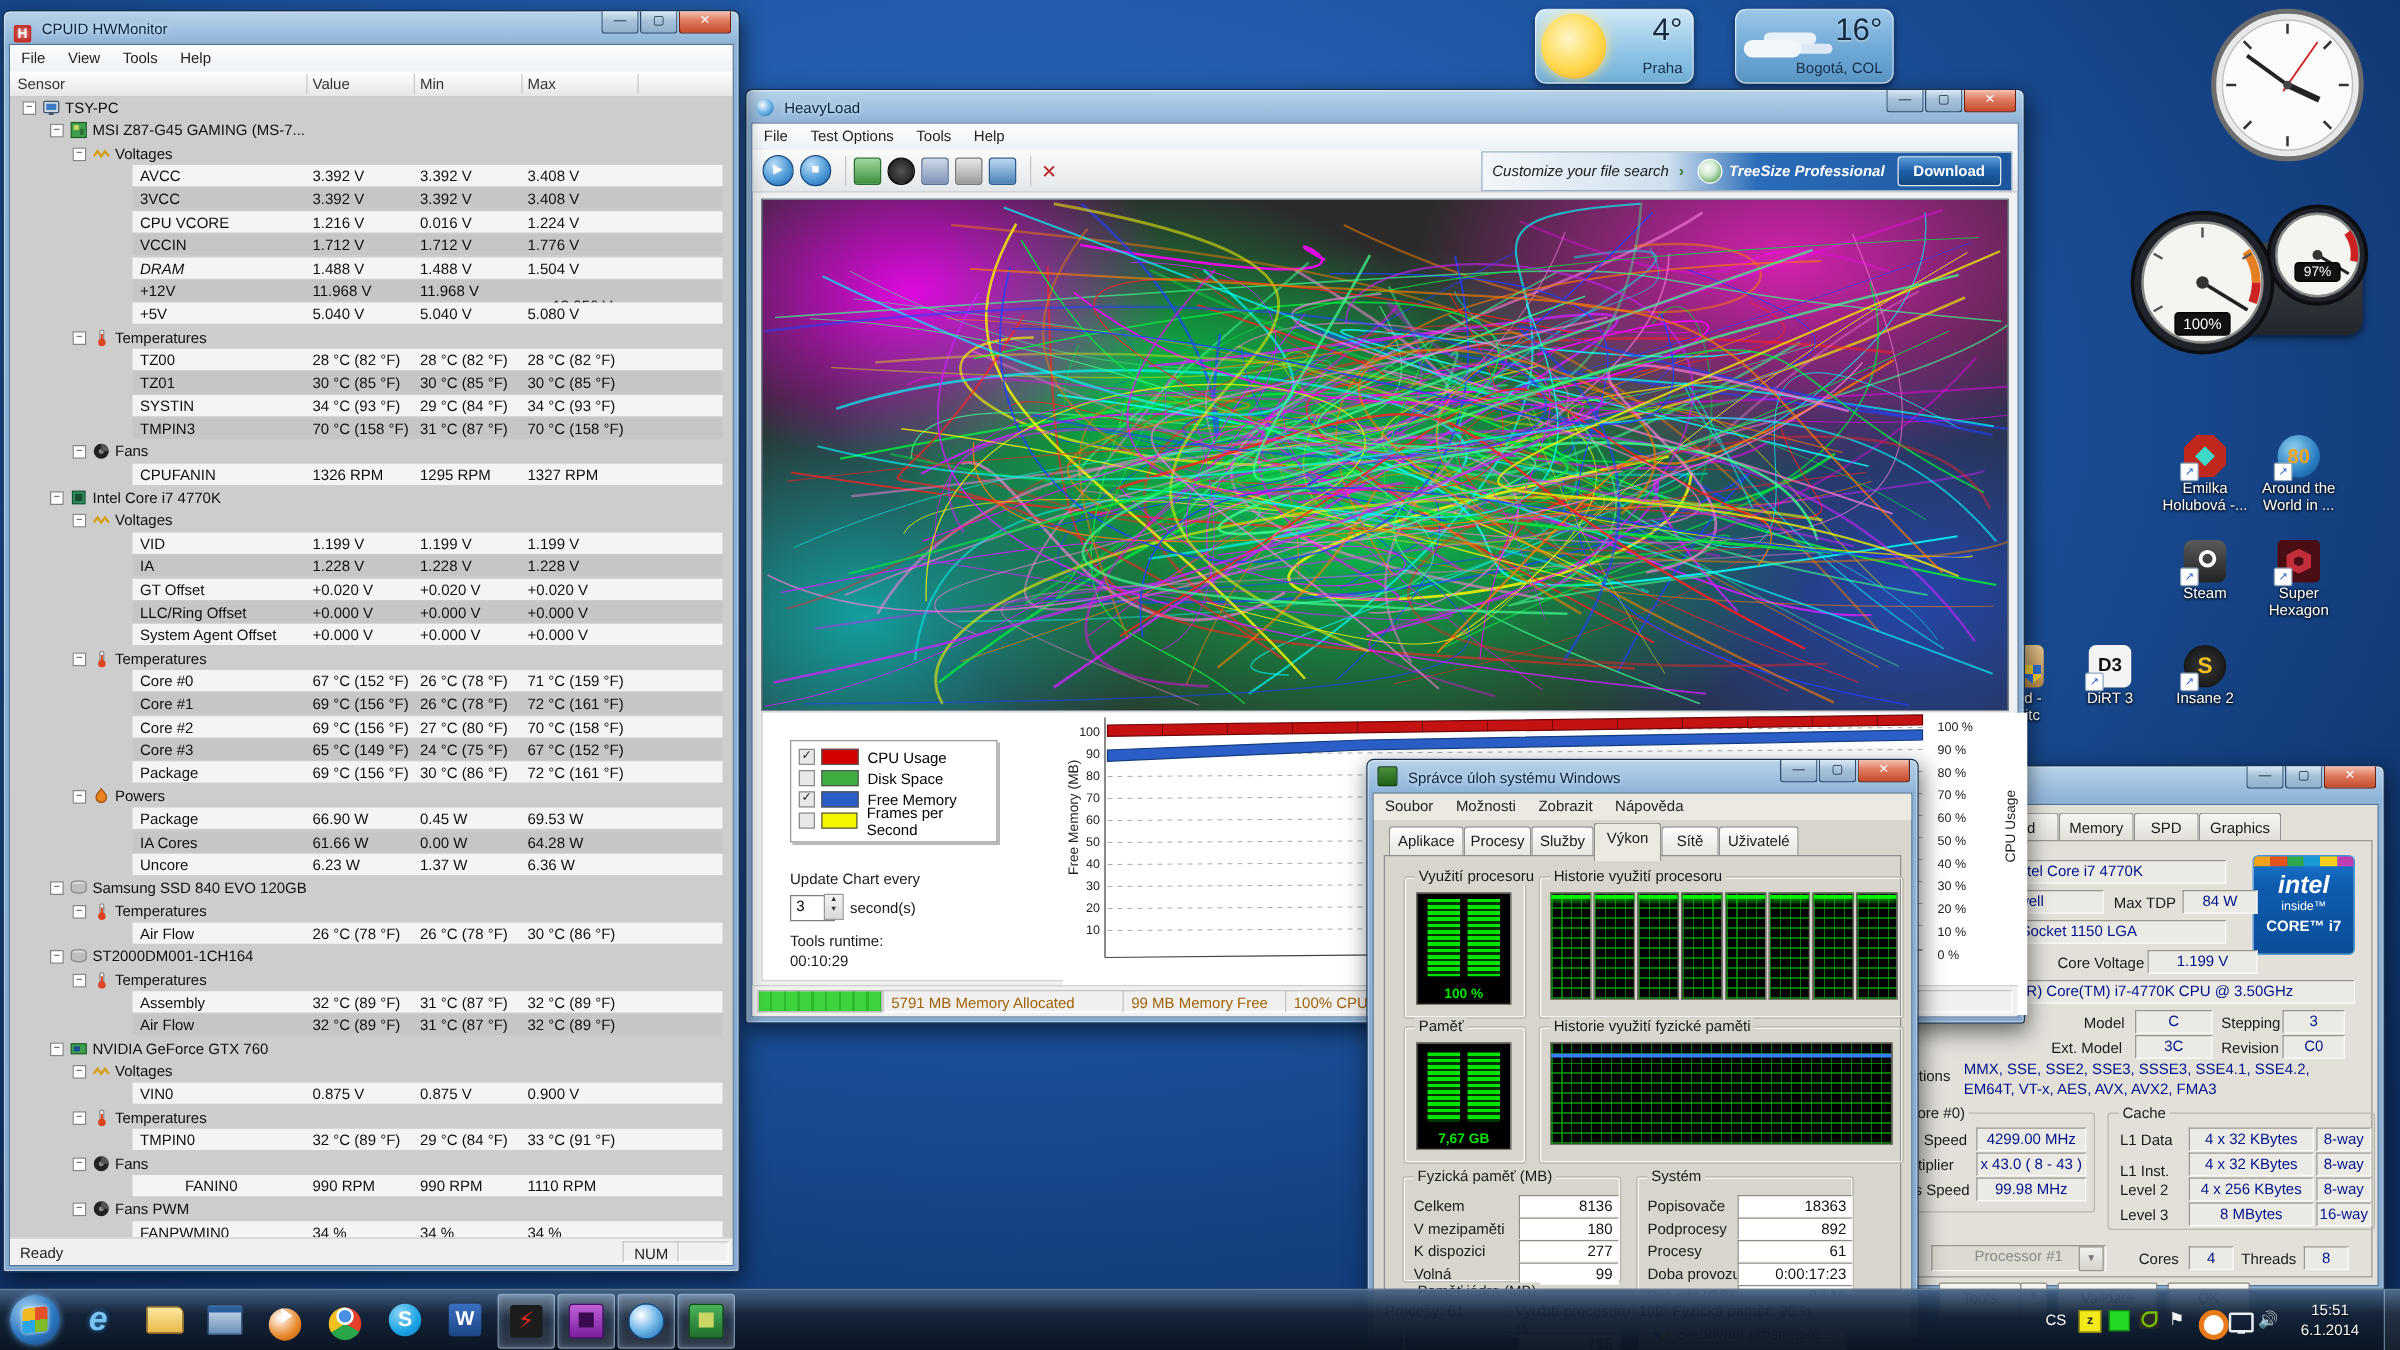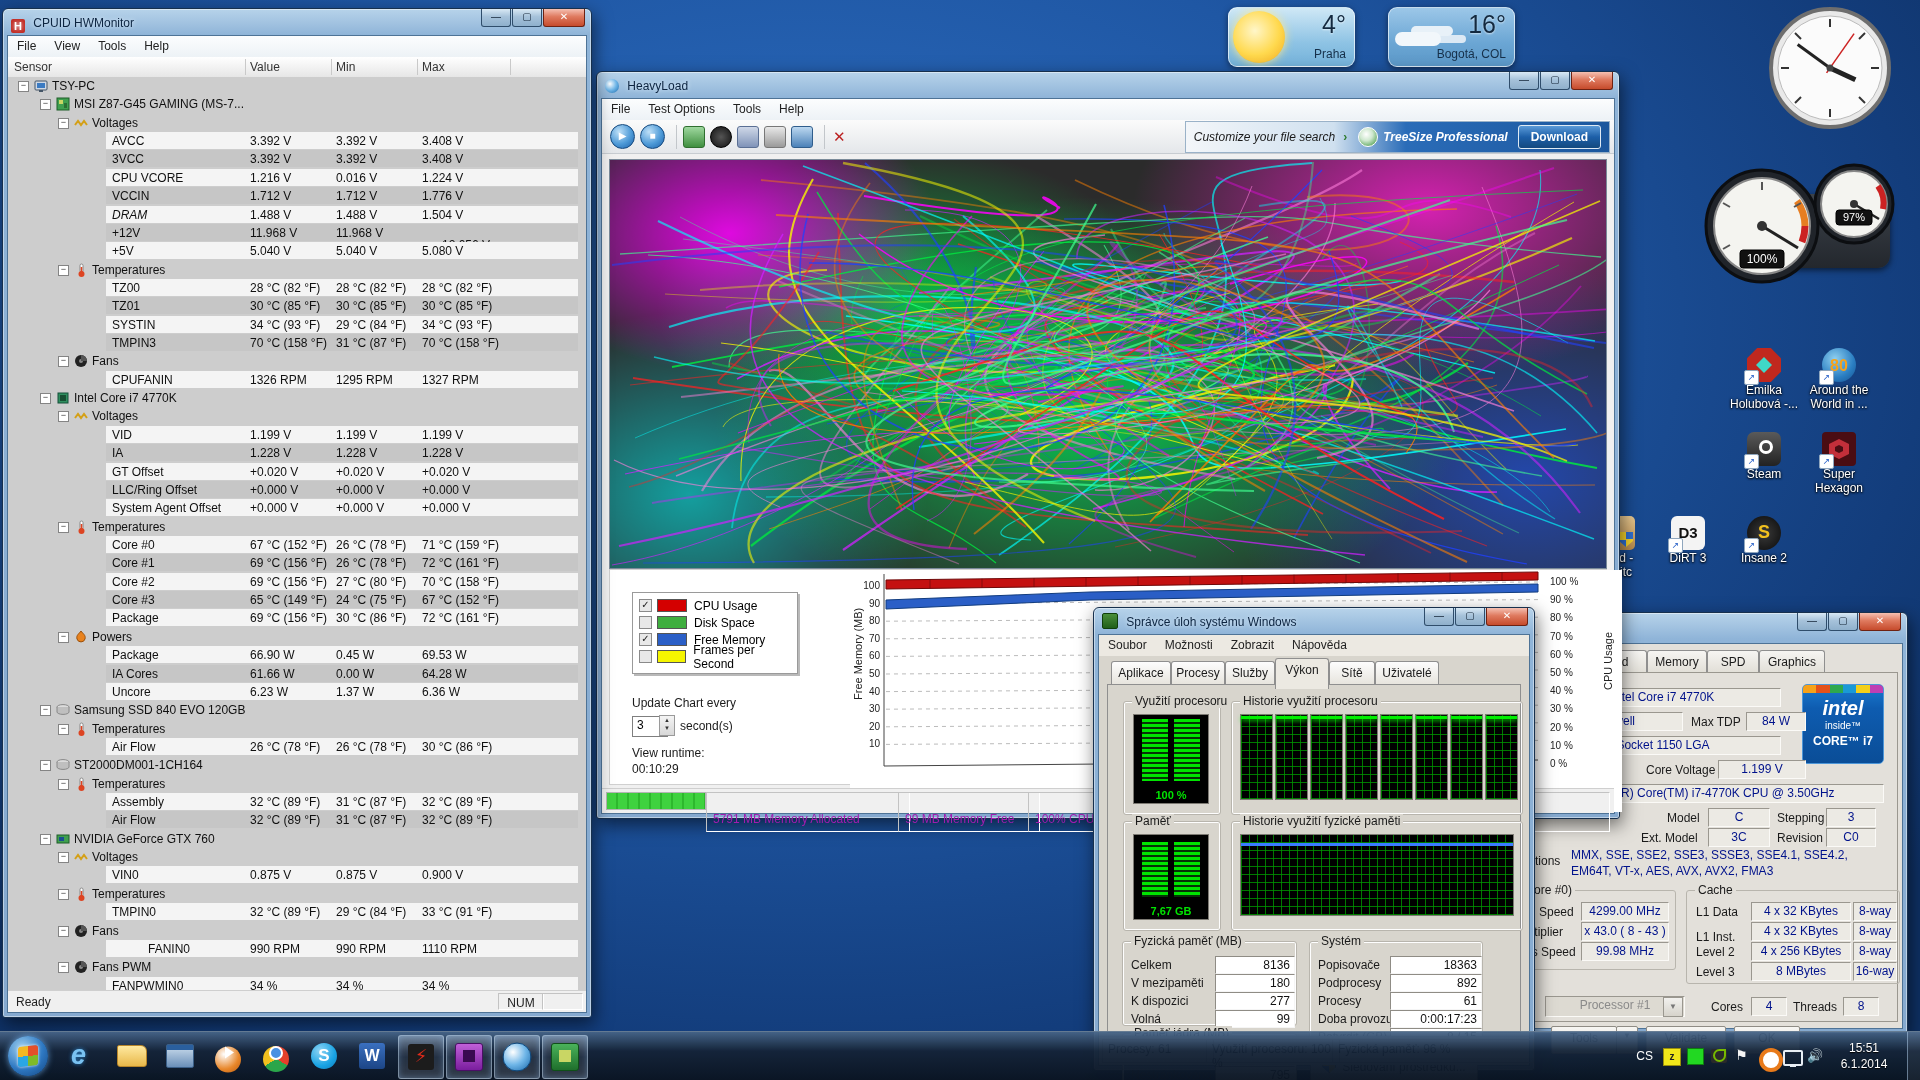--- a/index.html
+++ b/index.html
@@ -69,21 +69,21 @@
   .legrow{display:flex;align-items:center;height:17px;}
   .legchk{width:11px;height:11px;border:1px solid #8a8a8a;background:#e8e8e8;margin-right:5px;
     font-size:10px;line-height:10px;text-align:center;color:#222;}
   .legswatch{width:28px;height:11px;border:1px solid #555;margin-right:7px;}
   .hl-small{position:absolute;color:#1a1a1a;}
   .spinbox{position:absolute;width:26px;height:17px;background:#fff;border:1px solid #7f7f7f;padding:1px 4px;}
   .spinarrows{position:absolute;width:14px;height:19px;background:linear-gradient(#f4f4f4,#d8d8d8);border:1px solid #9a9a9a;
     font-size:6px;line-height:8px;text-align:center;color:#333;}
   #hl-status{position:absolute;left:0;right:0;bottom:0;height:24px;background:#f0f0f0;border-top:1px solid #cfcfcf;}
   .hlstatcell{position:absolute;top:3px;bottom:3px;border:1px solid #c3c3c3;border-right-color:#fff;border-bottom-color:#fff;
-    padding:19px 6px;color:#a21caf;white-space:nowrap;overflow:hidden;}
+    padding:2px 6px;color:#a16207;white-space:nowrap;overflow:hidden;}
   .hlprog{position:absolute;top:3px;bottom:3px;border:1px solid #b5b5b5;background:
     repeating-linear-gradient(90deg,#3fd23f 0 9px,#2db82d 9px 11px);}
   
   #tm-client{background:#d8d5cd;}
   .tmtab{position:absolute;top:0;height:22px;background:linear-gradient(#fdfdfd,#e3e0d8);
     border:1px solid #8f8f8f;border-bottom:none;border-radius:3px 3px 0 0;text-align:center;padding-top:4px;color:#1a1a1a;}
   .tmtab.active{height:26px;top:-3px;background:#ece9e2;z-index:2;font-weight:normal;}
   .groupbox{position:absolute;border:1px solid #b8b5ad;border-radius:3px;box-shadow:0 0 0 1px #fefefe inset;}
   .grouplabel{position:absolute;top:-8px;left:8px;background:#d8d5cd;padding:0 3px;color:#1a1a1a;white-space:nowrap;}
   .ledbox{position:absolute;background:#000;border:1px solid #7d7a73;}
@@ -594,21 +594,21 @@
             <div class="legrow">
               <span class="legchk"></span>
               <span class="legswatch" style="background: rgb(245, 245, 0);"></span>
               <span>Frames per Second</span>
             </div>
           </div>
         <div class="hl-small" style="left:22px;top:126px;">Update Chart every</div>
         <div class="spinbox" style="left:22px;top:146px;">3</div>
         <div class="spinarrows" style="left:49px;top:145px;">▲<br>▼</div>
         <div class="hl-small" style="left:70px;top:149px;">second(s)</div>
-        <div class="hl-small" style="left:22px;top:176px;">View runtime:</div>
+        <div class="hl-small" style="left:22px;top:176px;">Tools runtime:</div>
         <div class="hl-small" style="left:22px;top:192px;">00:10:29</div>
         <svg id="hl-chart" style="position:absolute;left:240px;top:0px;" width="772" height="242" viewBox="0 0 772 242">
             <rect x="0" y="0" width="772" height="242" fill="#ffffff"></rect>
             <line x1="34" y1="4" x2="34" y2="196" stroke="#444"></line>
             <line x1="34" y1="196" x2="688" y2="190" stroke="#444"></line>
             <text x="30" y="19" text-anchor="end" font-size="10" fill="#222" font-family="Liberation Sans, sans-serif">100</text>
             <line x1="36" y1="16" x2="688" y2="12" stroke="#aaa" stroke-dasharray="4,4" stroke-width="0.8"></line>
             <text x="30" y="36.6" text-anchor="end" font-size="10" fill="#222" font-family="Liberation Sans, sans-serif">90</text>
             <line x1="36" y1="33.6" x2="688" y2="29.6" stroke="#aaa" stroke-dasharray="4,4" stroke-width="0.8"></line>
             <text x="30" y="54.2" text-anchor="end" font-size="10" fill="#222" font-family="Liberation Sans, sans-serif">80</text>

